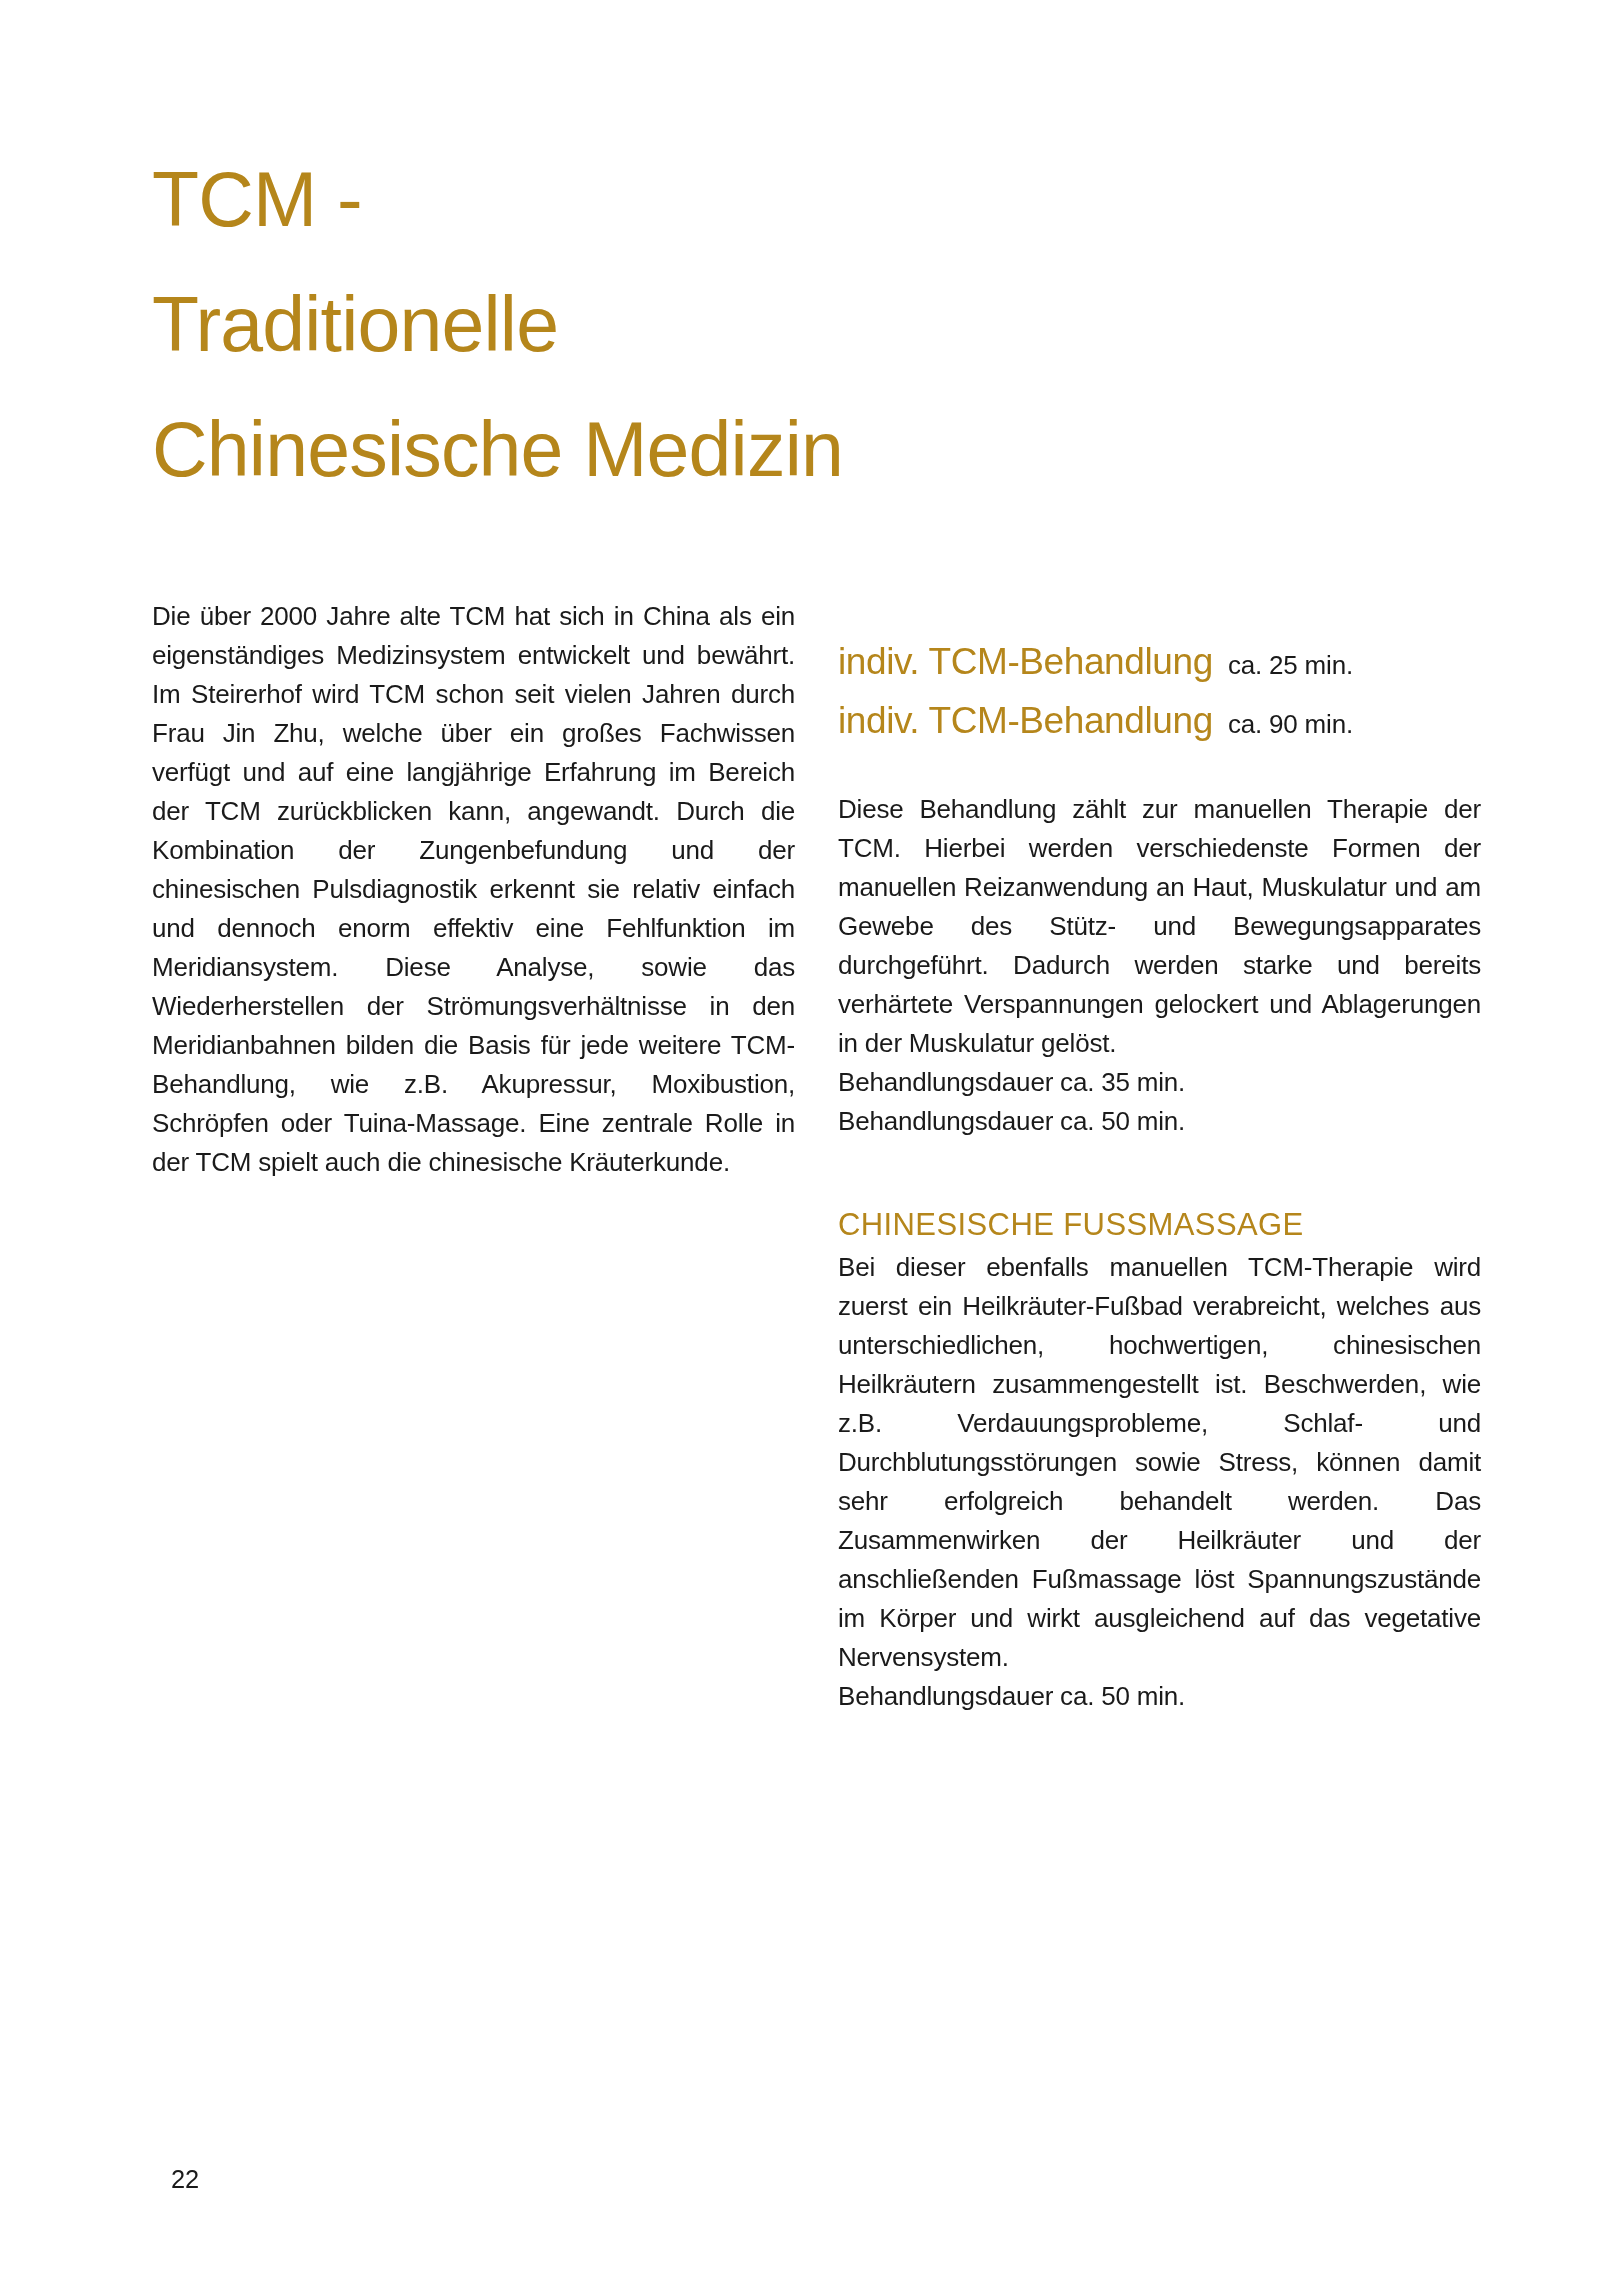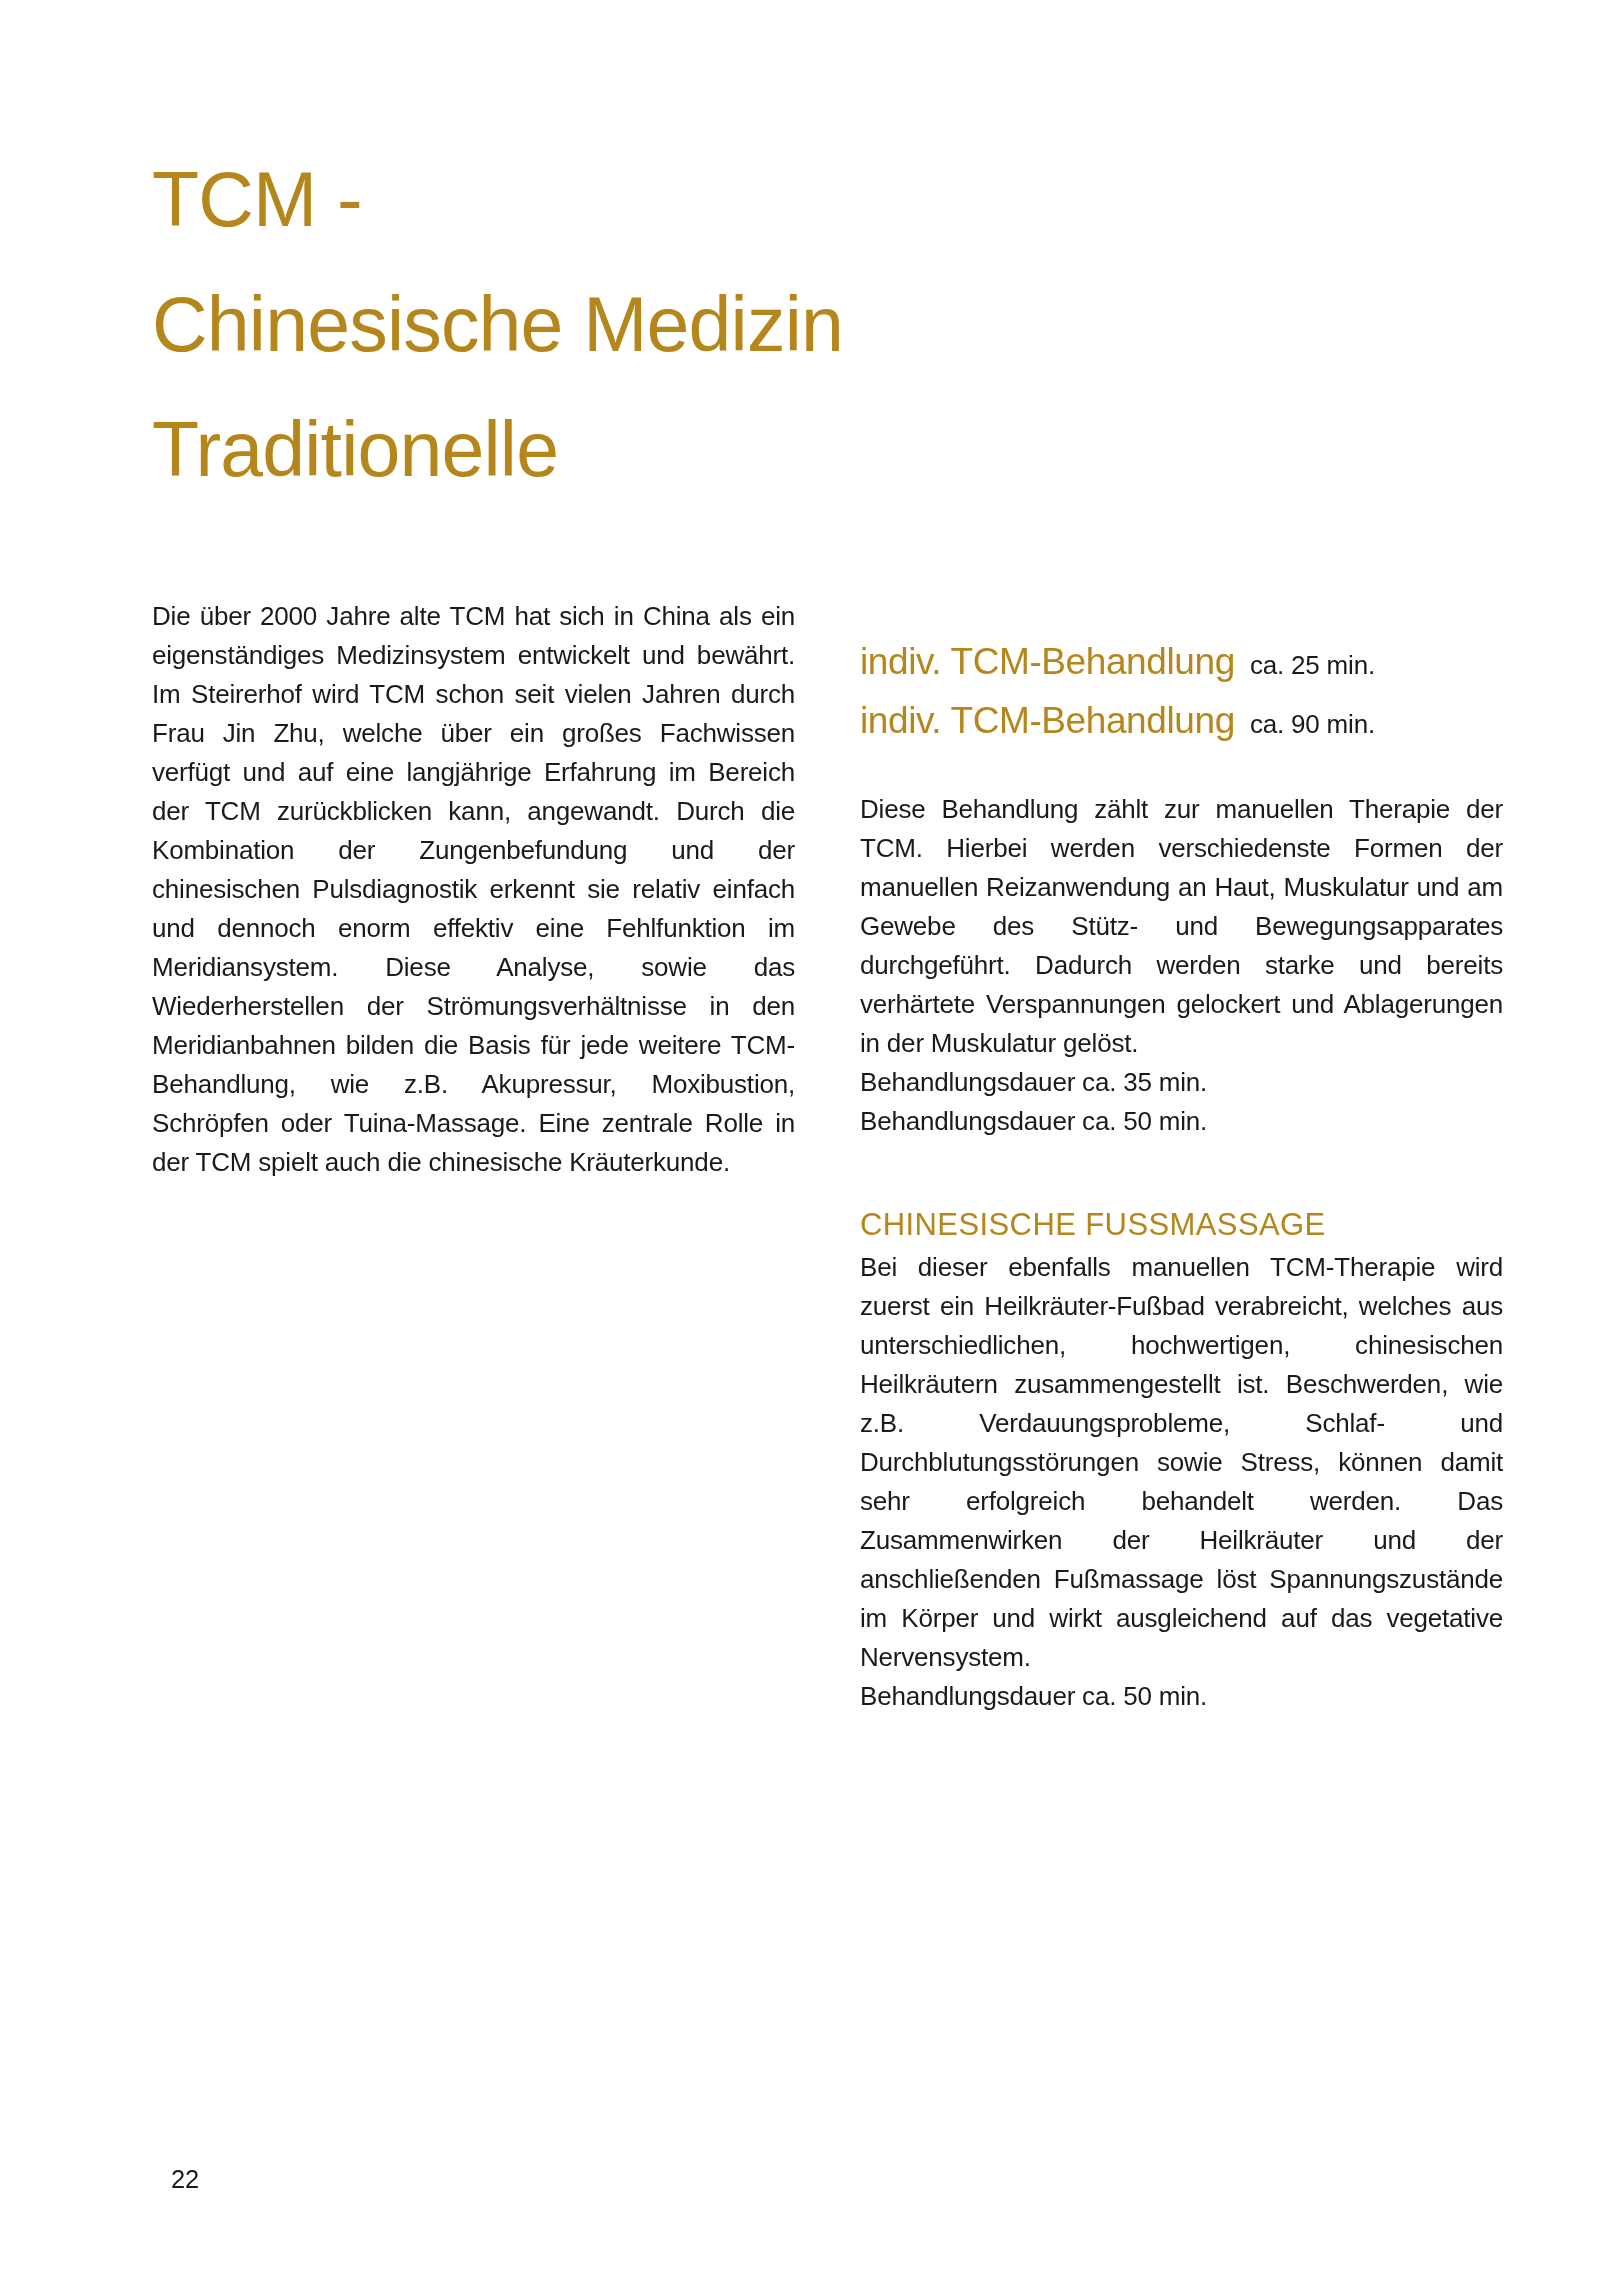--- a/index.html
+++ b/index.html
@@ -30,21 +30,21 @@
     white-space: nowrap;
   }
 
   
   .columns {
     position: absolute;
     left: 152px;
     top: 597px;
     width: 1328px;
     display: flex;
-    gap: 65px;
+    gap: 43px;
   }
   .col {
     width: 643px;
     flex: 0 0 643px;
   }
 
   .body-text {
     margin: 0;
     font-size: 26px;
     line-height: 39px;
@@ -107,22 +107,22 @@
     color: var(--text, #1a1a1a);
   }
 </style>
 </head>
 <body>
 
 <div class="page">
 
   <header class="title">
     <div class="title-line">TCM -</div>
+    <div class="title-line">Traditionelle</div>
     <div class="title-line">Chinesische Medizin</div>
-    <div class="title-line">Traditionelle</div>
   </header>
 
   <main class="columns">
 
     <section class="col col-left">
       <p class="body-text justify">Die über 2000 Jahre alte TCM hat sich in China als ein eigenständiges Medizinsystem entwickelt und bewährt. Im Steirerhof wird TCM schon seit vielen Jahren durch Frau Jin Zhu, welche über ein großes Fachwissen verfügt und auf eine langjährige Erfahrung im Bereich der TCM zurückblicken kann, angewandt. Durch die Kombination der Zungenbefundung und der chinesischen Pulsdiagnostik erkennt sie relativ einfach und dennoch enorm effektiv eine Fehlfunktion im Meridiansystem. Diese Analyse, sowie das Wiederherstellen der Strömungsverhältnisse in den Meridianbahnen bilden die Basis für jede weitere TCM-Behandlung, wie z.B. Akupressur, Moxibustion, Schröpfen oder Tuina-Massage. Eine zentrale Rolle in der TCM spielt auch die chinesische Kräuterkunde.</p>
     </section>
 
     <section class="col col-right">
 

